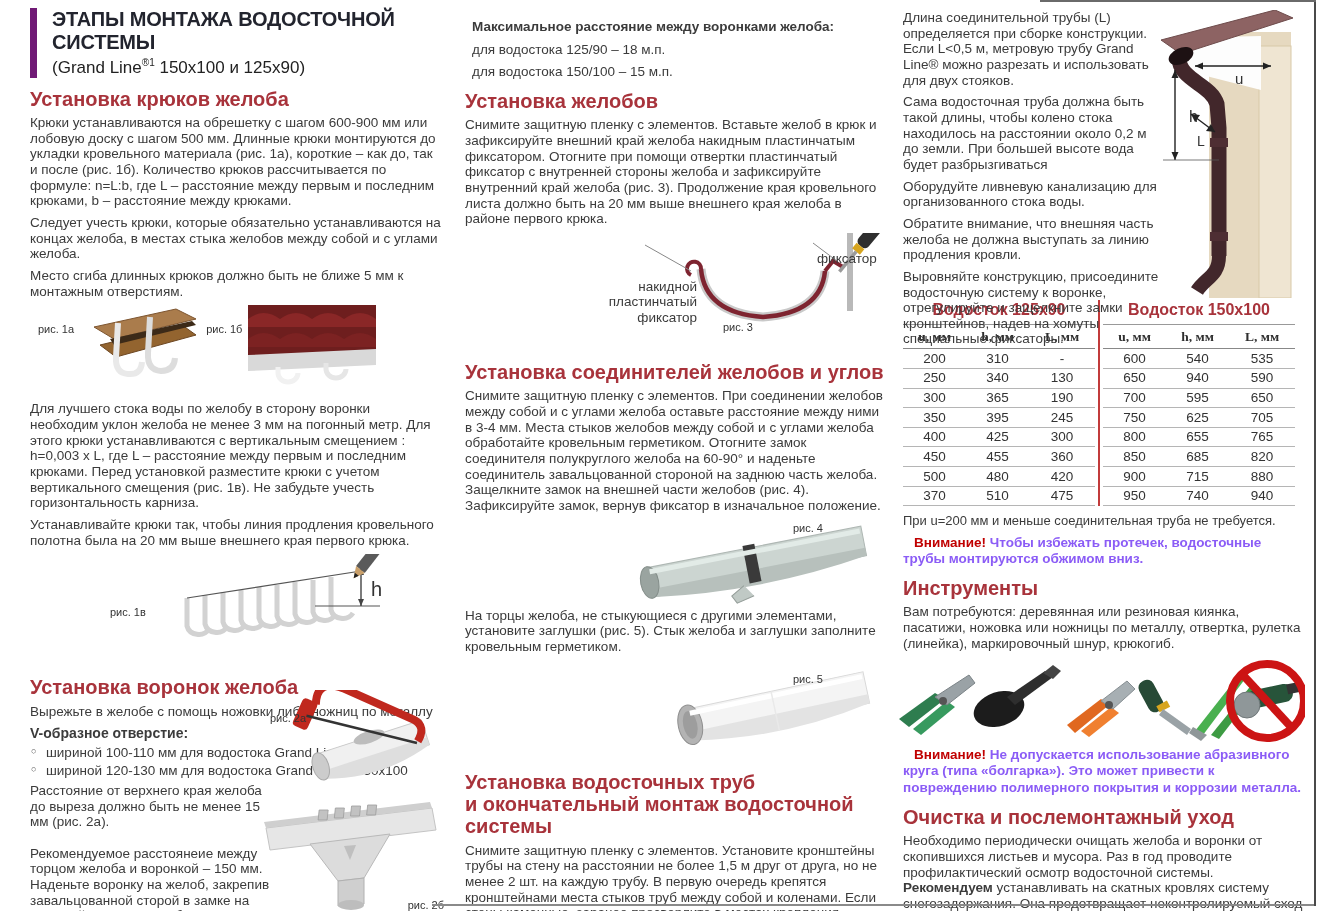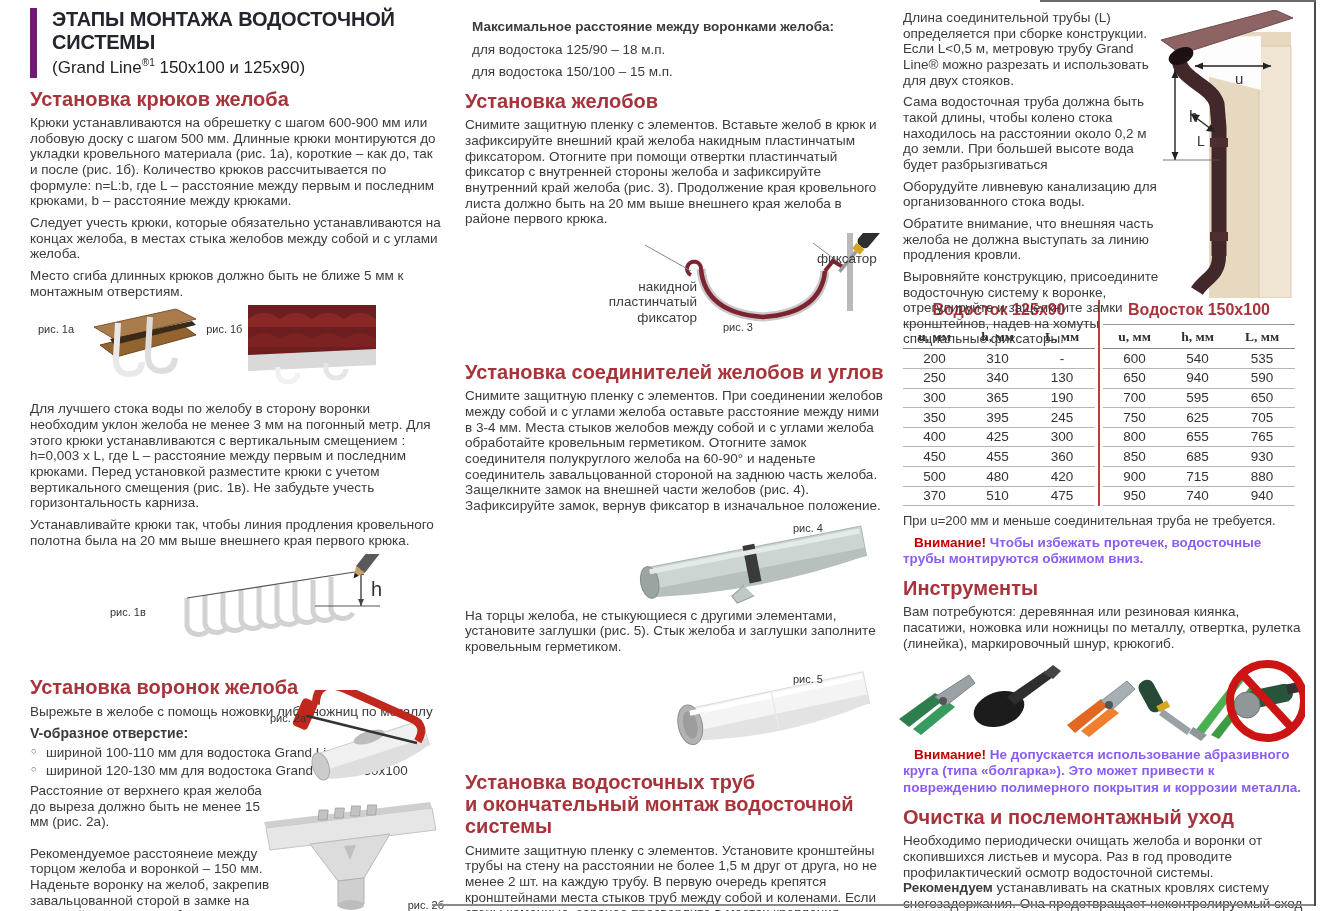--- a/index.html
+++ b/index.html
@@ -381,21 +381,21 @@
             <td>705</td>
           </tr>
           <tr>
             <td>800</td>
             <td>655</td>
             <td>765</td>
           </tr>
           <tr>
             <td>850</td>
             <td>685</td>
-            <td>930</td>
+            <td>820</td>
           </tr>
           <tr>
             <td>900</td>
             <td>715</td>
             <td>880</td>
           </tr>
           <tr>
             <td>950</td>
             <td>740</td>
             <td>940</td>

